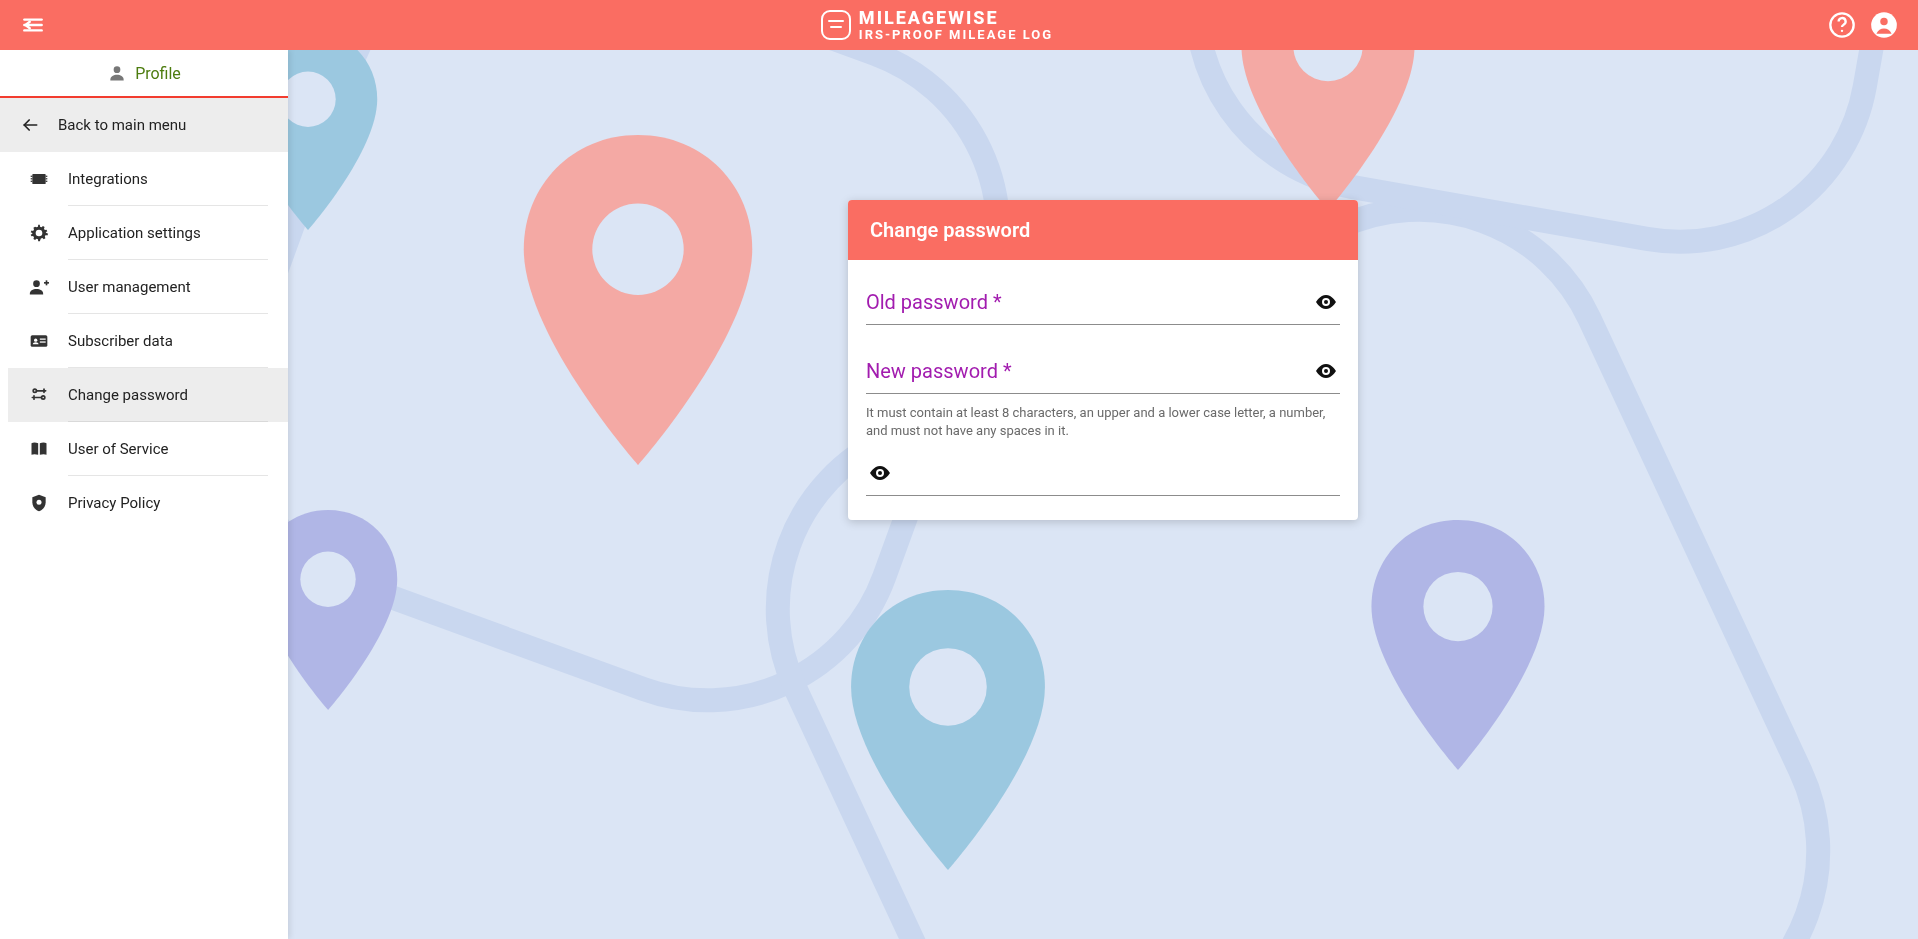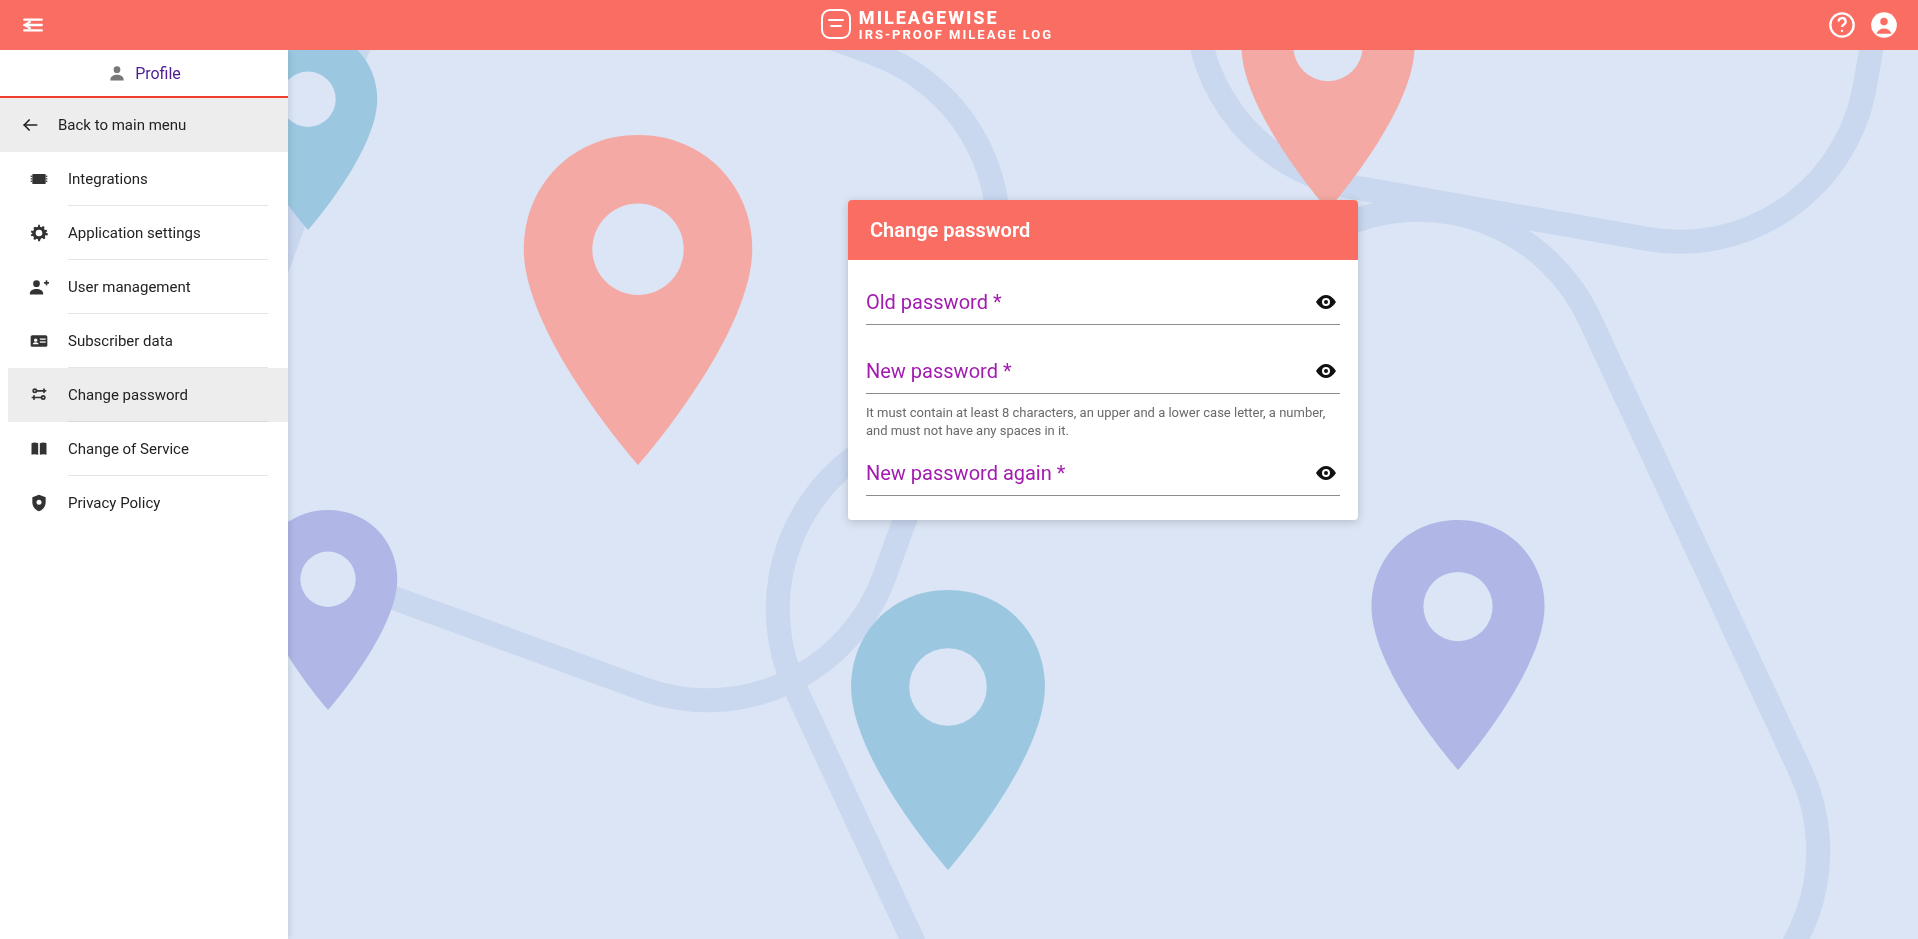--- a/index.html
+++ b/index.html
@@ -12,21 +12,21 @@
     background: #fa6d62;
     display: flex;
     align-items: center;
     justify-content: space-between;
     padding: 0 20px;
     flex-shrink: 0;
     z-index: 20;
   }
   .header-left, .header-right { display:flex; align-items:center; gap:14px; }
   .header .icon-btn { color:#fff; cursor:pointer; display:flex; align-items:center; justify-content:center; }
-  .logo-wrap { display:flex; align-items:flex-start; gap:8px; color:#fff; }
+  .logo-wrap { display:flex; align-items:center; gap:8px; color:#fff; }
   .logo-mark {
     width:30px; height:30px; border:2.5px solid #fff; border-radius:9px;
     position:relative;
   }
   .logo-mark::before, .logo-mark::after {
     content:""; position:absolute; background:#fff; height:2px; border-radius:1px;
   }
   .logo-mark::before { top:8px; left:5px; right:5px; }
   .logo-mark::after  { top:14px; left:7px; right:7px; }
   .logo-text { display:flex; flex-direction:column; line-height:1; }
@@ -42,21 +42,21 @@
     background:#fff;
     box-shadow: 2px 0 6px rgba(0,0,0,.1);
     display:flex; flex-direction:column;
     z-index:10;
     flex-shrink:0;
   }
   .sidebar-header {
     display:flex; align-items:center; justify-content:center; gap:8px;
     height:48px;
     border-bottom:2px solid #f23c2f;
-    color:#4c1d95;
+    color:#4d7c0f;
     font-size:16px;
   }
   .sidebar-back {
     display:flex; align-items:center; gap:18px;
     padding:0 20px; height:54px;
     background:#ededed;
     color:#222; font-size:15px;
     cursor:pointer;
   }
   .menu { list-style:none; }
@@ -250,21 +250,21 @@
             <span>Change password</span>
           </span>
       </li>
       <li class="menu-item">
         <span class="menu-icon">
           <svg width="20" height="20" viewBox="0 0 24 24" fill="#333">
               <path d="M3 5c2-1 5-1 8 0v14c-3-1-6-1-8 0zM21 5c-2-1-5-1-8 0v14c3-1 6-1 8 0z"></path>
             </svg>
         </span>
         <span class="label-wrap">
-            <span>Change of Service</span>
+            <span>User of Service</span>
           </span>
       </li>
       <li class="menu-item">
         <span class="menu-icon">
           <svg width="20" height="20" viewBox="0 0 24 24" fill="#333">
               <path d="M12 2l8 3v6c0 5-3.4 9.4-8 11-4.6-1.6-8-6-8-11V5z"></path>
               <circle cx="12" cy="11" r="3" fill="#fff"></circle>
             </svg>
         </span>
         <span class="label-wrap">
@@ -333,21 +333,20 @@
                   <circle cx="12" cy="12" r="2"></circle>
                 </svg>
             </div>
           </div>
           <div class="field-line"></div>
         </div>
         <div class="hint">It must contain at least 8 characters, an upper and a lower case letter, a number, and must not have any spaces in it.</div>
 
         <div class="field" style="margin-bottom:8px;">
           <div class="field-row">
-            <div class="field-label">New password again *</div>
             <div class="eye">
               <svg width="24" height="24" viewBox="0 0 24 24" fill="#111">
                   <path d="M12 5C6 5 2 12 2 12s4 7 10 7 10-7 10-7-4-7-10-7zm0 11a4 4 0 1 1 0-8 4 4 0 0 1 0 8z"></path>
                   <circle cx="12" cy="12" r="2"></circle>
                 </svg>
             </div>
           </div>
           <div class="field-line"></div>
         </div>
 

